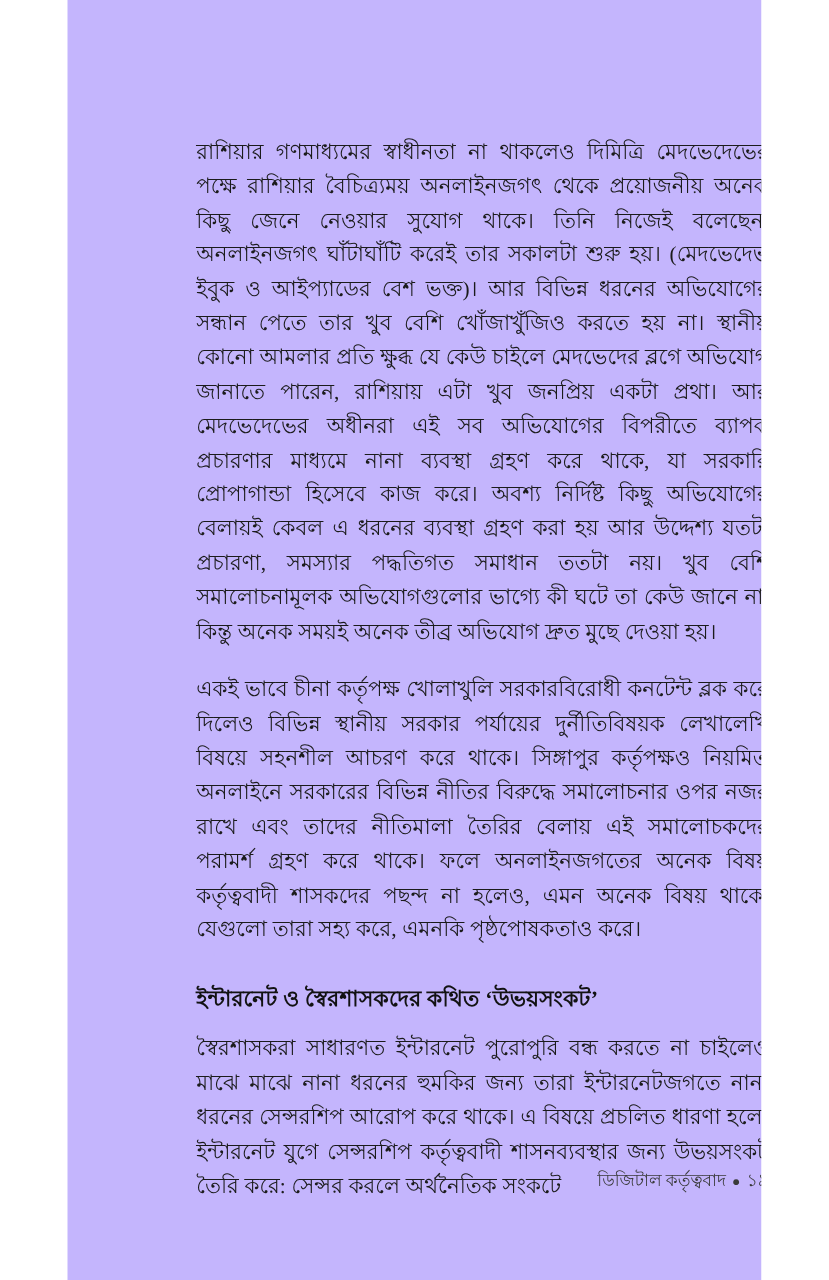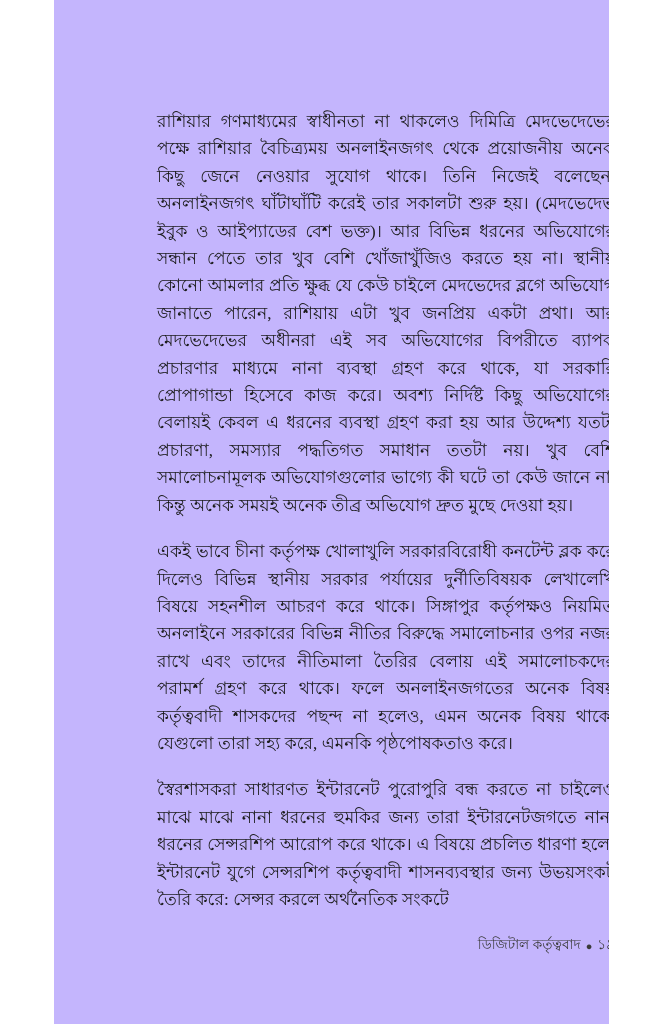--- a/index.html
+++ b/index.html
@@ -72,20 +72,21 @@
 <body>
 
 <div class="page">
 
   <div class="text-block">
 
     <p class="para">রাশিয়ার গণমাধ্যমের স্বাধীনতা না থাকলেও দিমিত্রি মেদভেদেভের পক্ষে রাশিয়ার বৈচিত্র্যময় অনলাইনজগৎ থেকে প্রয়োজনীয় অনেক কিছু জেনে নেওয়ার সুযোগ থাকে। তিনি নিজেই বলেছেন, অনলাইনজগৎ ঘাঁটাঘাঁটি করেই তার সকালটা শুরু হয়। (মেদভেদেভ ইবুক ও আইপ্যাডের বেশ ভক্ত)। আর বিভিন্ন ধরনের অভিযোগের সন্ধান পেতে তার খুব বেশি খোঁজাখুঁজিও করতে হয় না। স্থানীয় কোনো আমলার প্রতি ক্ষুব্ধ যে কেউ চাইলে মেদভেদের ব্লগে অভিযোগ জানাতে পারেন, রাশিয়ায় এটা খুব জনপ্রিয় একটা প্রথা। আর মেদভেদেভের অধীনরা এই সব অভিযোগের বিপরীতে ব্যাপক প্রচারণার মাধ্যমে নানা ব্যবস্থা গ্রহণ করে থাকে, যা সরকারি প্রোপাগান্ডা হিসেবে কাজ করে। অবশ্য নির্দিষ্ট কিছু অভিযোগের বেলায়ই কেবল এ ধরনের ব্যবস্থা গ্রহণ করা হয় আর উদ্দেশ্য যতটা প্রচারণা, সমস্যার পদ্ধতিগত সমাধান ততটা নয়। খুব বেশি সমালোচনামূলক অভিযোগগুলোর ভাগ্যে কী ঘটে তা কেউ জানে না, কিন্তু অনেক সময়ই অনেক তীব্র অভিযোগ দ্রুত মুছে দেওয়া হয়।</p>
 
     <p class="para">একই ভাবে চীনা কর্তৃপক্ষ খোলাখুলি সরকারবিরোধী কনটেন্ট ব্লক করে দিলেও বিভিন্ন স্থানীয় সরকার পর্যায়ের দুর্নীতিবিষয়ক লেখালেখি বিষয়ে সহনশীল আচরণ করে থাকে। সিঙ্গাপুর কর্তৃপক্ষও নিয়মিত অনলাইনে সরকারের বিভিন্ন নীতির বিরুদ্ধে সমালোচনার ওপর নজর রাখে এবং তাদের নীতিমালা তৈরির বেলায় এই সমালোচকদের পরামর্শ গ্রহণ করে থাকে। ফলে অনলাইনজগতের অনেক বিষয় কর্তৃত্ববাদী শাসকদের পছন্দ না হলেও, এমন অনেক বিষয় থাকে, যেগুলো তারা সহ্য করে, এমনকি পৃষ্ঠপোষকতাও করে।</p>
 
+    <h2 class="section-heading">ইন্টারনেট ও স্বৈরশাসকদের কথিত ‘উভয়সংকট’</h2>
 
     <p class="para">স্বৈরশাসকরা সাধারণত ইন্টারনেট পুরোপুরি বন্ধ করতে না চাইলেও মাঝে মাঝে নানা ধরনের হুমকির জন্য তারা ইন্টারনেটজগতে নানা ধরনের সেন্সরশিপ আরোপ করে থাকে। এ বিষয়ে প্রচলিত ধারণা হলো ইন্টারনেট যুগে সেন্সরশিপ কর্তৃত্ববাদী শাসনব্যবস্থার জন্য উভয়সংকট তৈরি করে: সেন্সর করলে অর্থনৈতিক সংকটে</p>
 
   </div>
 
   <div class="footer">
     <span class="f-title">ডিজিটাল কর্তৃত্ববাদ</span><span class="f-sep">●</span><span class="f-page">১৯</span>
   </div>
 
 </div>

